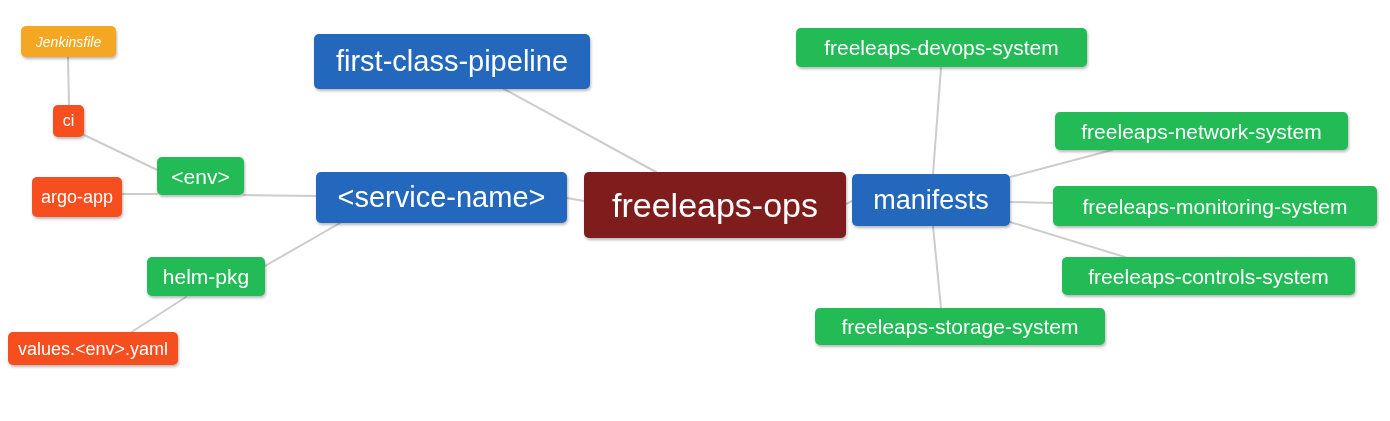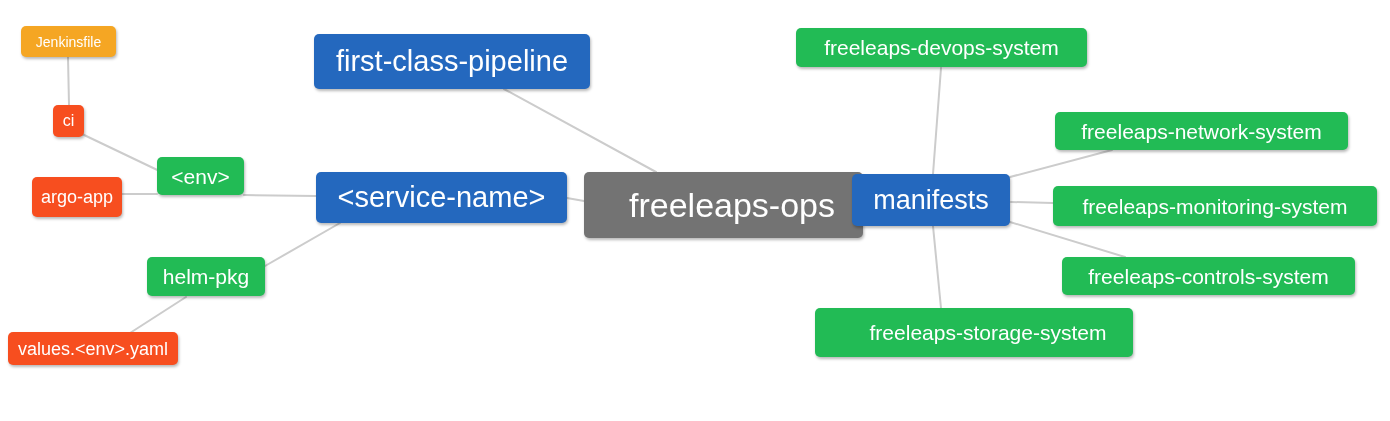--- a/index.html
+++ b/index.html
@@ -56,43 +56,43 @@
     <line x1="504" y1="89" x2="656" y2="172"></line>
     <line x1="567" y1="198" x2="584" y2="201"></line>
     <line x1="846" y1="204" x2="852" y2="201"></line>
     <line x1="933" y1="174" x2="941" y2="68"></line>
     <line x1="1010" y1="177" x2="1112" y2="150"></line>
     <line x1="1011" y1="202" x2="1053" y2="203"></line>
     <line x1="1010" y1="222" x2="1125" y2="257"></line>
     <line x1="933" y1="226" x2="941" y2="308"></line>
   </svg>
 
-  <div class="node" style="left: 21px; top: 26px; width: 95px; height: 31px; font-size: 14px; background-color: rgb(245, 166, 35);">Jenkinsfile</div>
+  <div class="node" style="left: 21px; top: 26px; width: 95px; height: 31px; font-size: 14px; background-color: rgb(245, 166, 35); font-style: italic;">Jenkinsfile</div>
 
   <div class="node" style="left: 53px; top: 105px; width: 31px; height: 32px; font-size: 16px; background-color: rgb(247, 78, 31);">ci</div>
 
   <div class="node" style="left: 32px; top: 177px; width: 90px; height: 40px; font-size: 18px; background-color: rgb(247, 78, 31);">argo-app</div>
 
   <div class="node" style="left: 157px; top: 157px; width: 87px; height: 38px; font-size: 21px; background-color: rgb(34, 187, 85);">&lt;env&gt;</div>
 
   <div class="node" style="left: 8px; top: 332px; width: 170px; height: 33px; font-size: 18px; background-color: rgb(247, 78, 31);">values.&lt;env&gt;.yaml</div>
 
   <div class="node" style="left: 147px; top: 257px; width: 118px; height: 39px; font-size: 21px; background-color: rgb(34, 187, 85);">helm-pkg</div>
 
   <div class="node" style="left: 314px; top: 34px; width: 276px; height: 55px; font-size: 29px; background-color: rgb(36, 104, 190);">first-class-pipeline</div>
 
   <div class="node" style="left: 316px; top: 172px; width: 251px; height: 51px; font-size: 29px; background-color: rgb(36, 104, 190);">&lt;service-name&gt;</div>
 
-  <div class="node" style="left: 584px; top: 172px; width: 262px; height: 66px; font-size: 34px; background-color: #737373; padding-left: 17px;">freeleaps-ops</div>
+  <div class="node" style="left: 584px; top: 172px; width: 262px; height: 66px; font-size: 34px; background-color: #7f1d1d;">freeleaps-ops</div>
 
   <div class="node" style="left: 852px; top: 174px; width: 158px; height: 52px; font-size: 27px; background-color: rgb(36, 104, 190);">manifests</div>
 
   <div class="node" style="left: 796px; top: 28px; width: 291px; height: 39px; font-size: 21px; background-color: rgb(34, 187, 85);">freeleaps-devops-system</div>
 
   <div class="node" style="left: 1055px; top: 112px; width: 293px; height: 38px; font-size: 21px; background-color: rgb(34, 187, 85); text-align: right;">freeleaps-network-system</div>
 
   <div class="node" style="left: 1053px; top: 186px; width: 324px; height: 40px; font-size: 21px; background-color: rgb(34, 187, 85);">freeleaps-monitoring-system</div>
 
   <div class="node" style="left: 1062px; top: 257px; width: 293px; height: 38px; font-size: 21px; background-color: rgb(34, 187, 85);">freeleaps-controls-system</div>
 
-  <div class="node" style="left: 815px; top: 308px; width: 290px; height: 49px; font-size: 21px; background-color: rgb(34, 187, 85); padding-left: 28px;">freeleaps-storage-system</div>
+  <div class="node" style="left: 815px; top: 308px; width: 290px; height: 37px; font-size: 21px; background-color: rgb(34, 187, 85);">freeleaps-storage-system</div>
 
 </div>
 
 </body></html>

